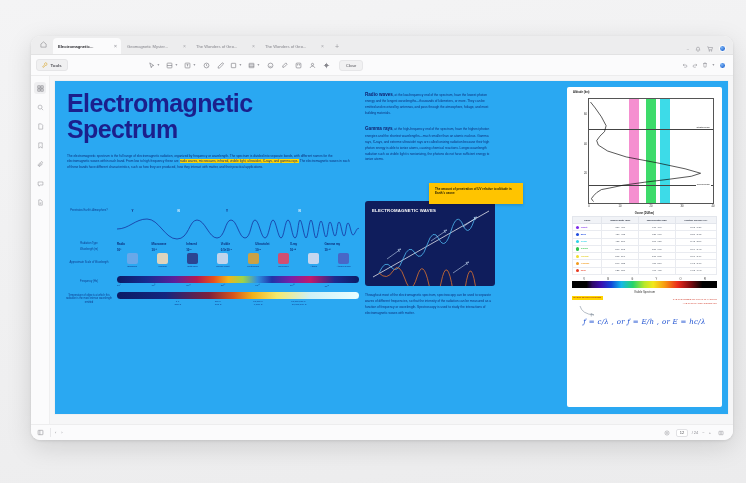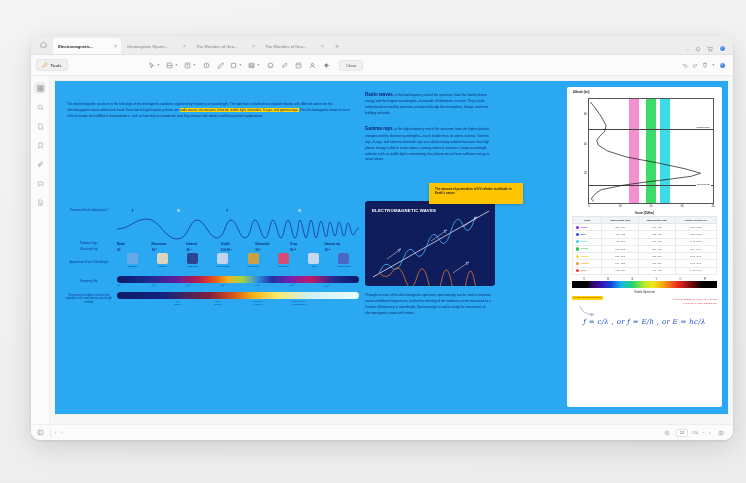--- a/index.html
+++ b/index.html
@@ -486,20 +486,21 @@
               <path d="M4 2h5l3 3v9H4z"></path>
               <path d="M6 9h4M6 11h3"></path>
             </svg>
         </div>
       </div>
 
       <div class="canvas">
         <div class="page">
 
           <div class="pcol-left">
+            <div class="title">Electromagnetic Spectrum</div>
             <div class="lead">
               <span>The electromagnetic spectrum is the full range of electromagnetic radiation, organized by frequency or wavelength. The spectrum is divided into separate bands, with different names for the electromagnetic waves within each band. From low to high frequency these are </span><span class="hl">radio waves, microwaves, infrared, visible light, ultraviolet, X-rays, and gamma rays.</span><span> The electromagnetic waves in each of these bands have different characteristics, such as how they are produced, how they interact with matter, and their practical applications.</span>
             </div>
           </div>
 
           <div class="spec">
 
             <div class="srow">
               <div class="slabel">Penetrates Earth's Atmosphere?</div>
               <div class="sband">

